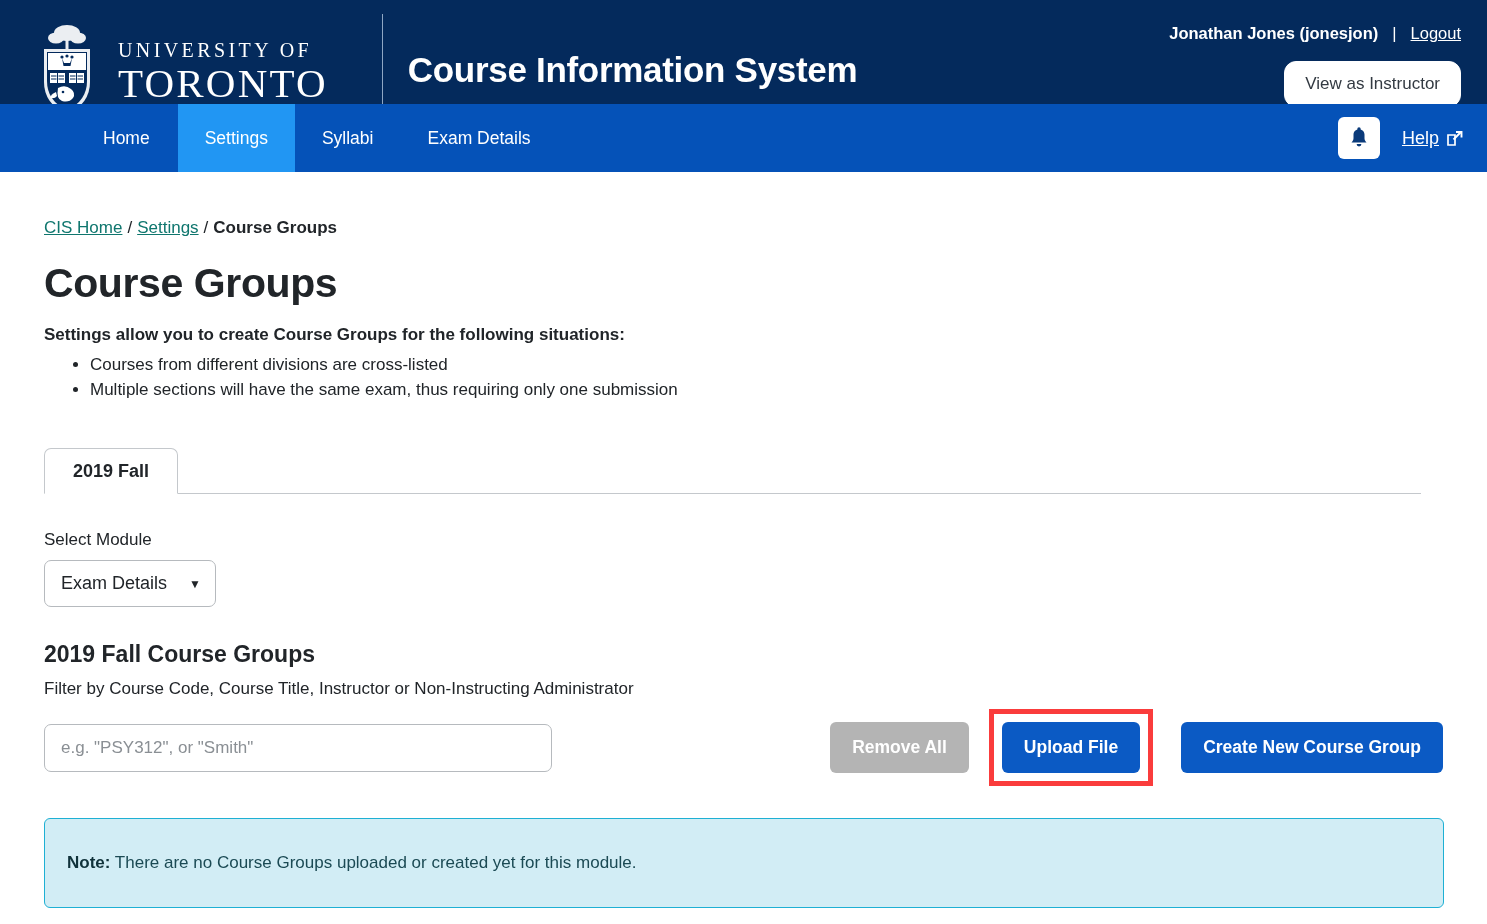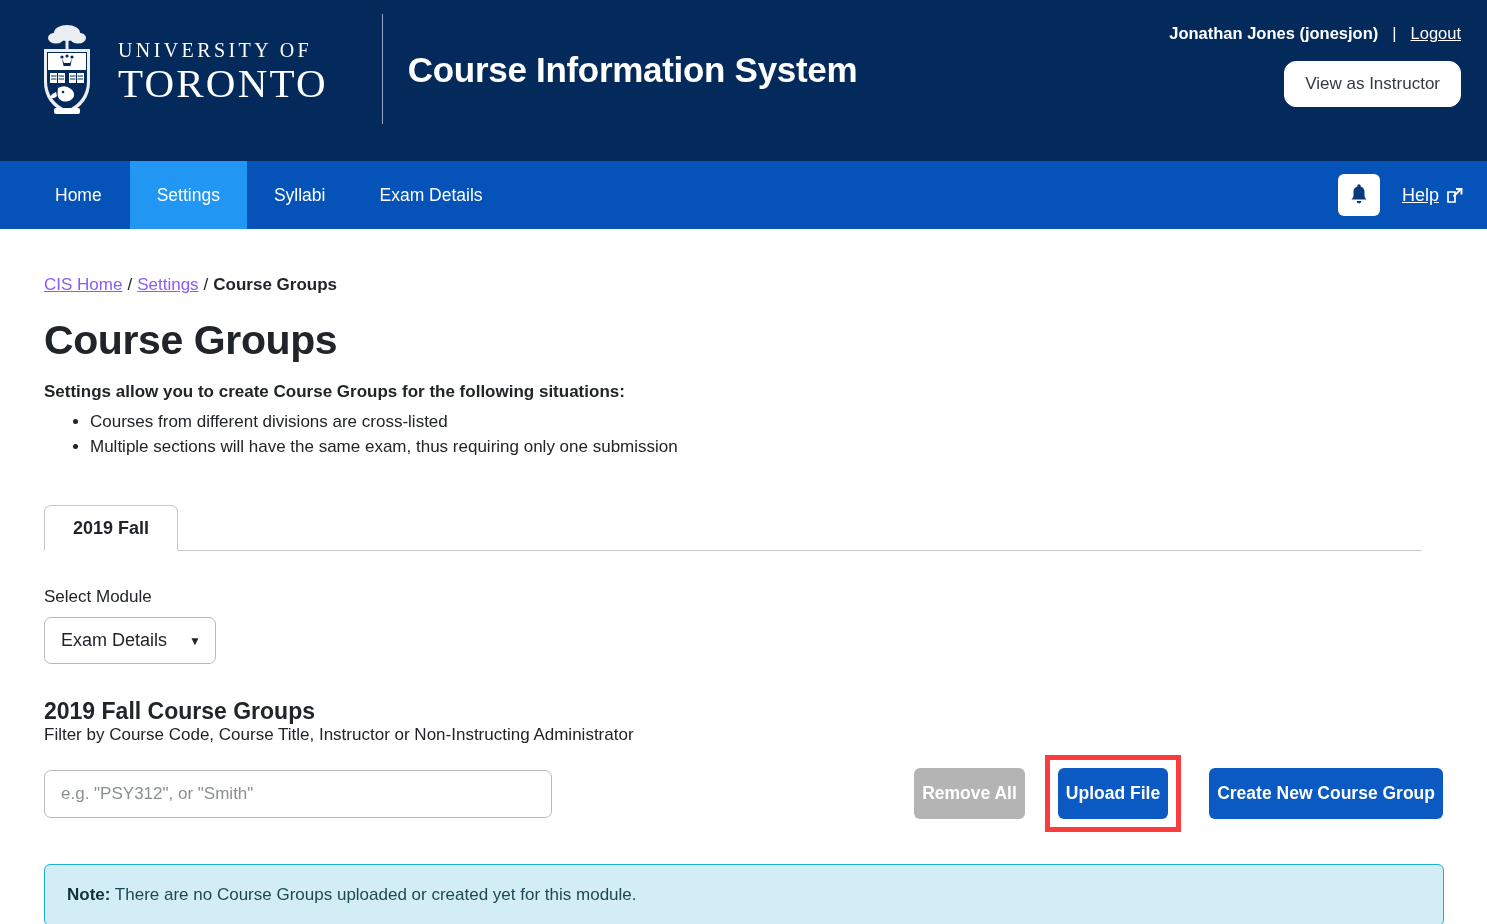--- a/index.html
+++ b/index.html
@@ -9,21 +9,21 @@
     height: 924px;
     background: #ffffff;
     font-family: "Liberation Sans", sans-serif;
     color: #212529;
     overflow: hidden;
   }
 
   
   .header {
     position: relative;
-    height: 161px;
+    height: 104px;
     background: #042a5c;
     display: flex;
     align-items: flex-start;
   }
   .brand {
     display: flex;
     align-items: center;
     height: 140px;
     padding-left: 34px;
   }
@@ -102,21 +102,21 @@
   }
   .nav-item {
     display: flex;
     align-items: center;
     padding: 0 27px;
     color: #ffffff;
     font-size: 17.5px;
     cursor: pointer;
     white-space: nowrap;
   }
-  .nav-item:first-child { padding-left: 55px; padding-right: 28px; }
+  .nav-item:first-child { padding-left: 55px; padding-right: 28px; margin-left: 48px; }
   .nav-item.active { background: #2196f3; }
   .nav-right {
     position: absolute;
     right: 24px;
     top: 0;
     height: 68px;
     display: flex;
     align-items: center;
   }
   .bell-box {
@@ -139,21 +139,21 @@
 
   
   .main { padding: 0 44px; }
   .breadcrumb {
     margin-top: 46px;
     font-size: 17px;
     font-weight: bold;
     color: #212529;
   }
   .breadcrumb a {
-    color: #8b5cf6;
+    color: #0f766e;
     text-decoration: underline;
     cursor: pointer;
     font-weight: normal;
     text-align: center;
   }
   .breadcrumb .slash { color: #212529; font-weight: normal; margin: 0 5px; }
   .page-title {
     font-size: 41px;
     font-weight: bold;
     margin: 22px 0 0 0;
@@ -220,21 +220,21 @@
     cursor: pointer;
   }
   .select-wrap .caret { margin-left: 22px; font-size: 12px; color: #212529; }
 
   
   .section-title {
     font-size: 23px;
     font-weight: bold;
     margin: 34px 0 0 0;
   }
-  .filter-label { font-size: 17px; }
+  .filter-label { font-size: 17px; margin-top: 11px; }
   .toolrow {
     display: flex;
     align-items: center;
     justify-content: space-between;
     margin-top: 10px;
   }
   .filter-input {
     width: 508px;
     border: 1px solid #b6babe;
     border-radius: 7px;
@@ -245,42 +245,42 @@
     background: #ffffff;
   }
   .filter-input::placeholder { color: #8a8f94; }
   .btns { display: flex; align-items: center; }
   .btn {
     border: none;
     border-radius: 6px;
     font-family: "Liberation Sans", sans-serif;
     font-size: 17.5px;
     font-weight: bold;
-    padding: 15px 8px;
+    padding: 15px 22px;
     cursor: pointer;
     white-space: nowrap;
   }
   .btn-disabled { background: #b4b4b4; color: #ffffff; }
   .btn-primary { background: #0b5ac4; color: #ffffff; }
   .highlight-box {
     border: 5px solid #fa3c3c;
     background: #ffffff;
     padding: 8px;
     margin: 0 8px 0 20px;
     display: inline-block;
   }
   .btn-create { margin-left: 20px; }
 
   
   .note {
     margin-top: 32px;
     background: #d2edf5;
     border: 1px solid #1eb0d4;
     border-radius: 6px;
-    padding: 20px 22px;
+    padding: 34px 22px;
     font-size: 17px;
     color: #1b4a54;
     width: 1400px;
   }
   .note b { color: #10323a; }
 </style>
 </head>
 <body>
 
 <div class="header">

